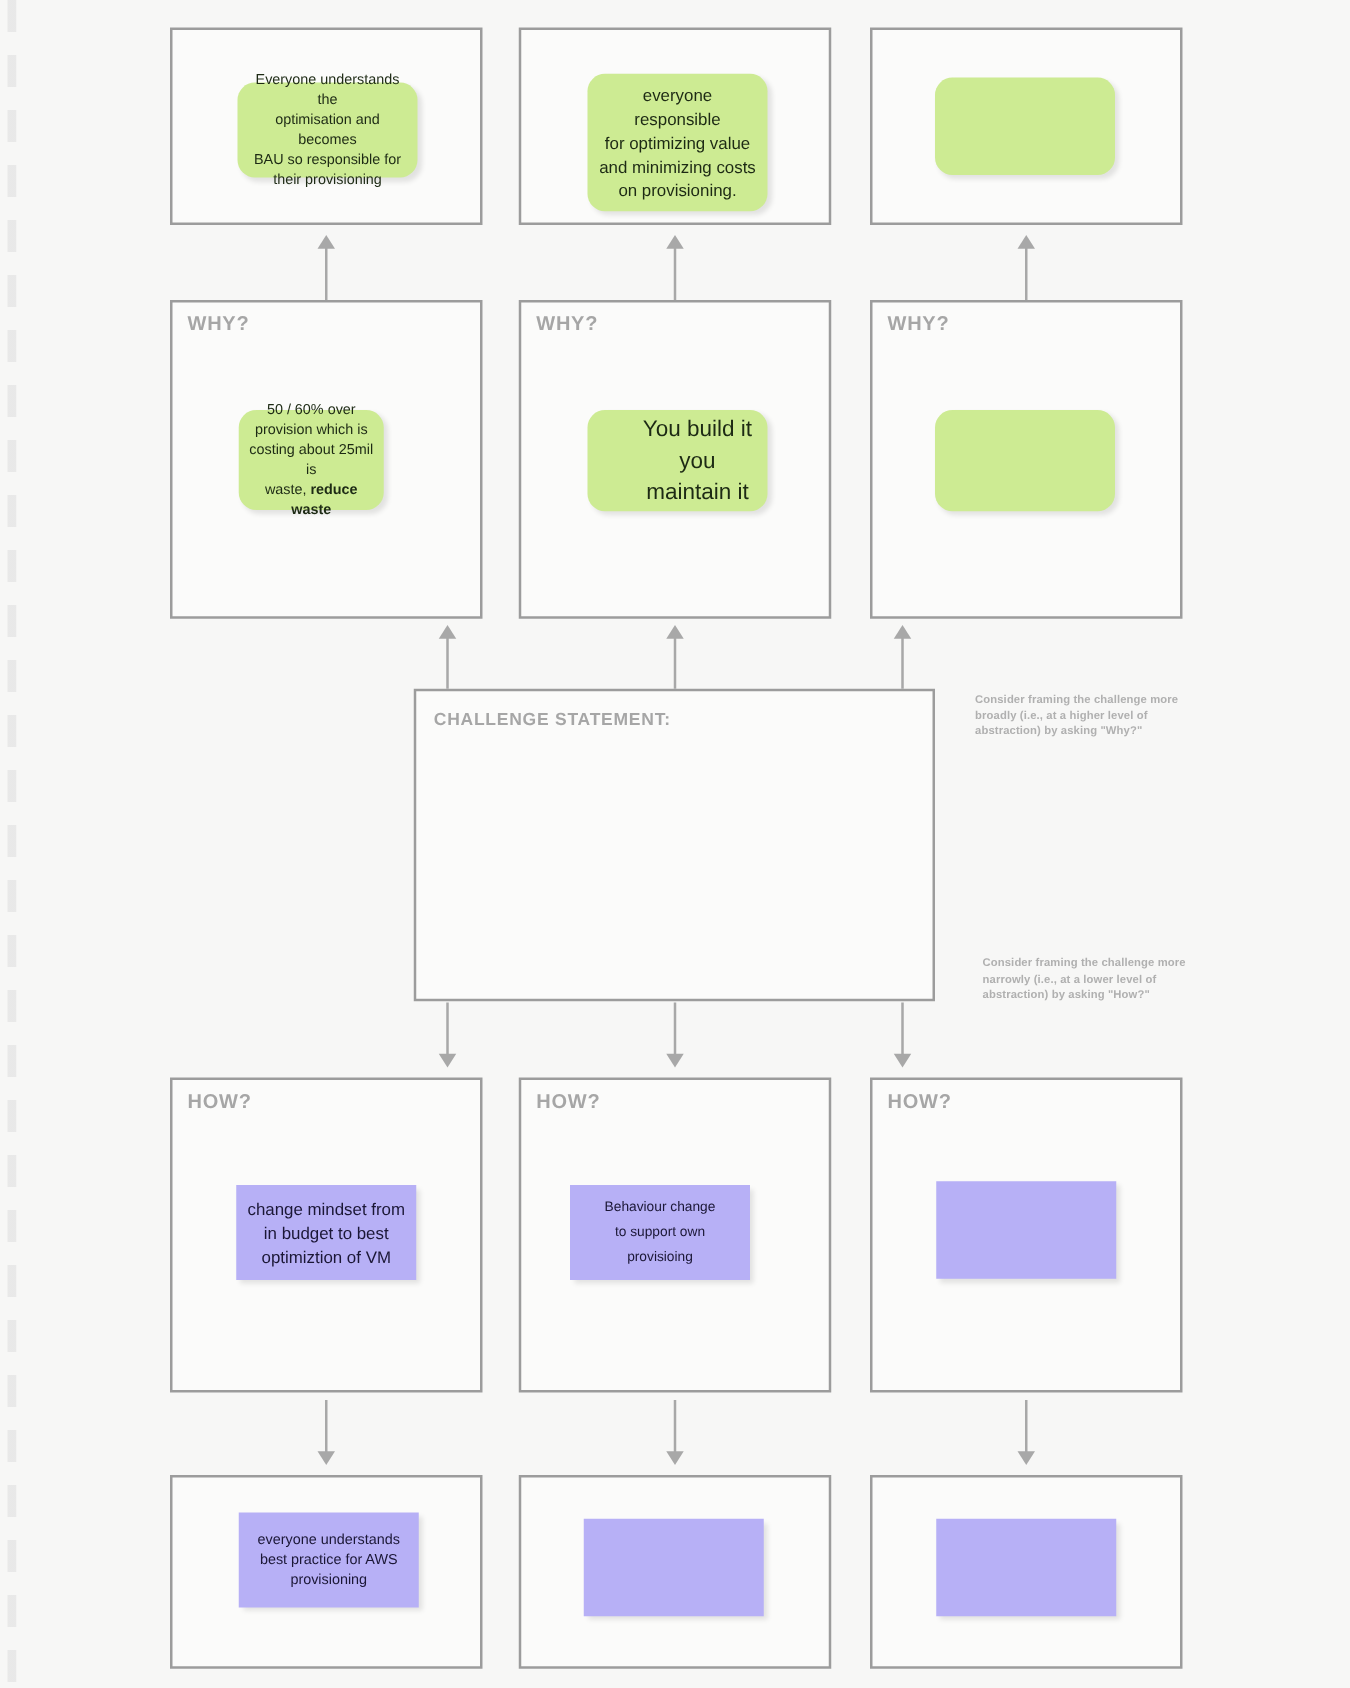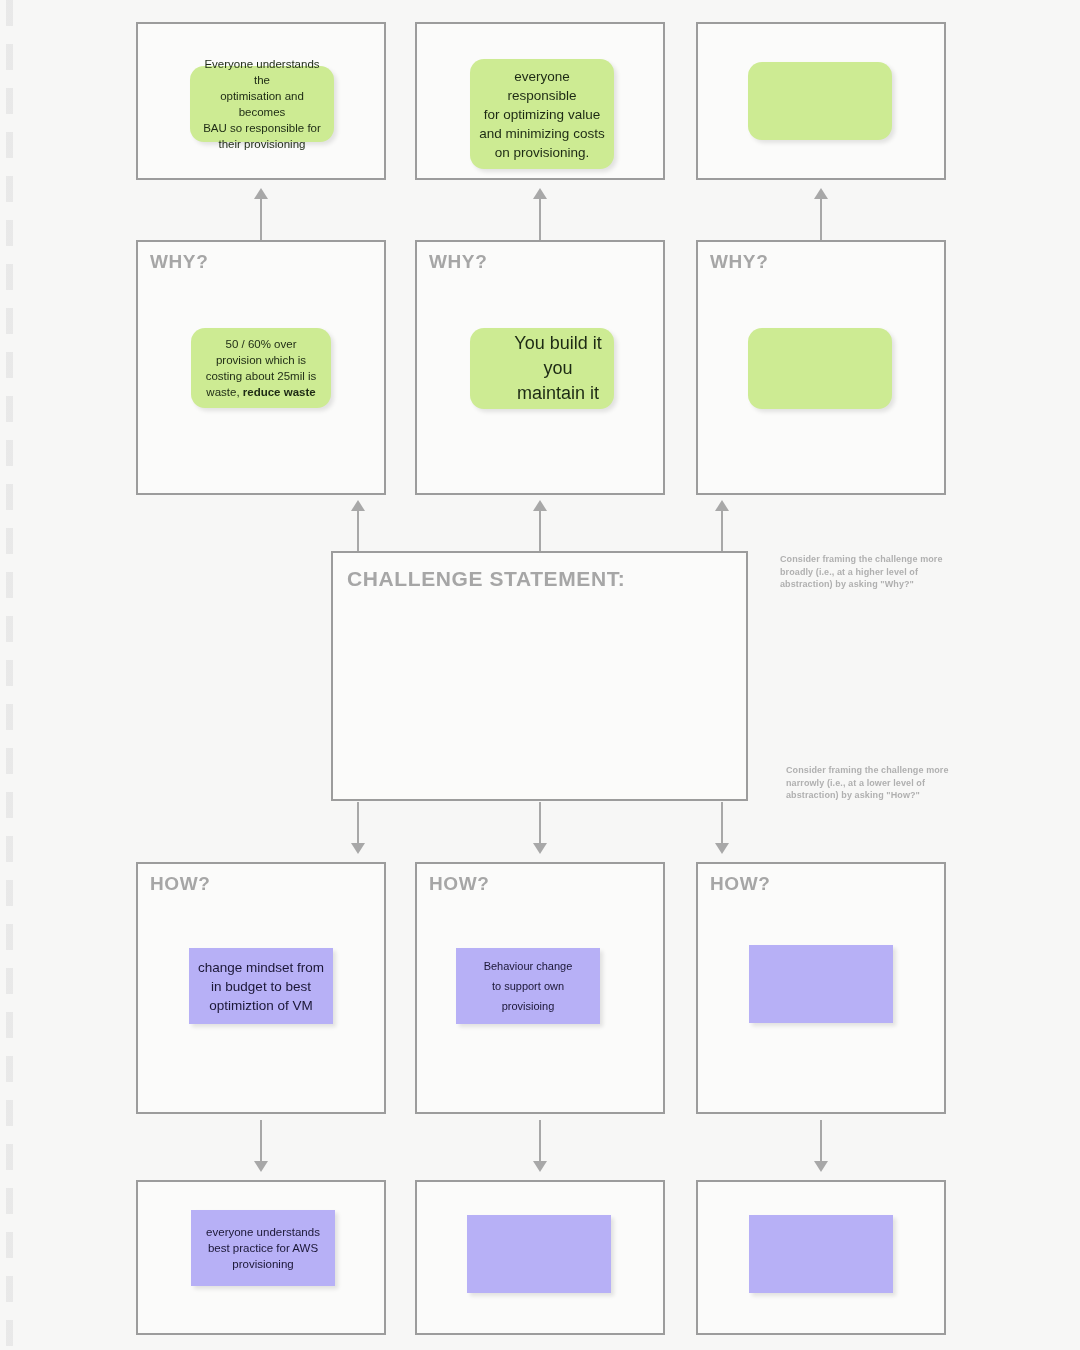--- a/index.html
+++ b/index.html
@@ -44,21 +44,21 @@
     position: absolute;
     background: #fbfbfa;
     border: 2px solid #9c9c9c;
     box-sizing: border-box;
   }
 
   .card-label {
     position: absolute;
     left: 12px;
     top: 9px;
-    font-size: 19px;
+    font-size: 16px;
     font-weight: bold;
     letter-spacing: 0.6px;
     color: #a6a6a6;
   }
 
   
   .note {
     position: absolute;
     box-sizing: border-box;
     display: flex;
@@ -136,21 +136,21 @@
   <div class="card" style="left:696px; top:22px; width:250px; height:158px;">
     <div class="note green md" style="left:50px; top:38px; width:144px; height:78px;"></div>
   </div>
 
   <div class="arrow up" style="left:260px; top:198px; height:42px;"></div>
   <div class="arrow up" style="left:539px; top:198px; height:42px;"></div>
   <div class="arrow up" style="left:820px; top:198px; height:42px;"></div>
 
   <div class="card" style="left:136px; top:240px; width:250px; height:255px;">
     <div class="card-label">WHY?</div>
-    <div class="note green sm" style="left:53px; top:86px; width:140px; height:80px;"><span><span>50 / 60% over
+    <div class="note green sm" style="left:53px; top:86px; width:116px; height:80px;"><span><span>50 / 60% over
 provision which is
 costing about 25mil is
 waste, </span><b>reduce waste</b></span></div>
   </div>
 
   <div class="card" style="left:415px; top:240px; width:250px; height:255px;">
     <div class="card-label">WHY?</div>
     <div class="note green lg" style="left:53px; top:86px; width:144px; height:81px;padding-left:40px;">You build it
 you maintain it</div>
   </div>
@@ -158,21 +158,21 @@
   <div class="card" style="left:696px; top:240px; width:250px; height:255px;">
     <div class="card-label">WHY?</div>
     <div class="note green md" style="left:50px; top:86px; width:144px; height:81px;"></div>
   </div>
 
   <div class="arrow up" style="left:357px; top:510px; height:42px;"></div>
   <div class="arrow up" style="left:539px; top:510px; height:42px;"></div>
   <div class="arrow up" style="left:721px; top:510px; height:42px;"></div>
 
   <div class="card" style="left:331px; top:551px; width:417px; height:250px;">
-    <div class="card-label" style="font-size:21px; left:14px; top:14px;">CHALLENGE STATEMENT:</div>
+    <div class="card-label" style="font-size:14px; left:14px; top:14px;">CHALLENGE STATEMENT:</div>
   </div>
 
   <div class="hint" style="left:780px; top:553px;">Consider framing the challenge more broadly (i.e., at a higher level of abstraction) by asking "Why?"</div>
   <div class="hint" style="left:786px; top:764px;">Consider framing the challenge more narrowly (i.e., at a lower level of abstraction) by asking "How?"</div>
 
   <div class="arrow down" style="left:357px; top:802px; height:42px;"></div>
   <div class="arrow down" style="left:539px; top:802px; height:42px;"></div>
   <div class="arrow down" style="left:721px; top:802px; height:42px;"></div>
 
   <div class="card" style="left:136px; top:862px; width:250px; height:252px;">

